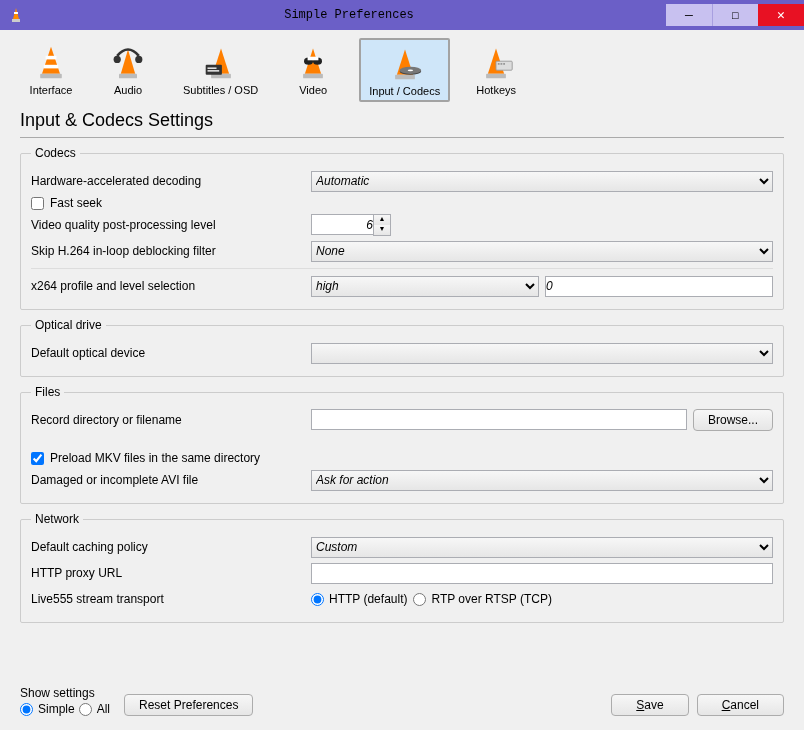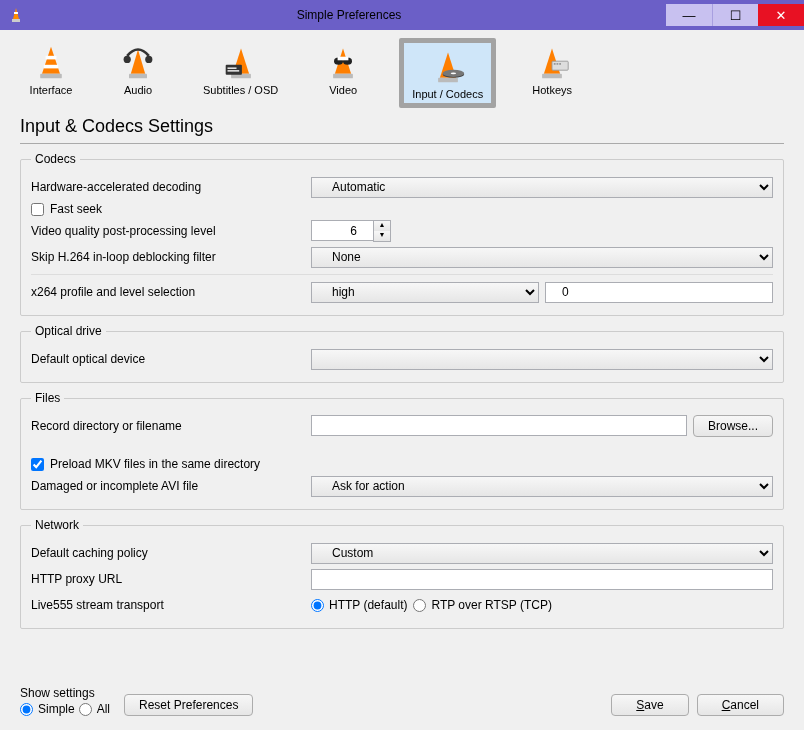--- a/index.html
+++ b/index.html
@@ -1,45 +1,45 @@
 <!DOCTYPE html>
 <html><head>
 <meta charset="utf-8">
 <style>
 * { box-sizing: border-box; margin: 0; padding: 0; }
 body { font-family: "Segoe UI", Tahoma, sans-serif; font-size: 12px; background: #f0f0f0; width: 804px; height: 730px; overflow: hidden; }
 
-.titlebar { background: #6b5fc7; height: 30px; display: flex; align-items: center; padding: 0 0 0 8px; color: #000; }
+.titlebar { background: #6b5fc7; height: 30px; display: flex; align-items: center; padding: 0 0 0 8px; color: #000; font-family: Liberation Mono, monospace; }
 .titlebar-icon { width: 16px; height: 16px; margin-right: 8px; }
 .titlebar-title { flex: 1; text-align: center; color: #000; font-size: 12px; }
 .titlebar-buttons { display: flex; }
 .titlebar-btn { width: 46px; height: 22px; display: flex; align-items: center; justify-content: center; font-size: 13px; cursor: pointer; }
 .titlebar-btn.min { background: #c8c1f0; }
 .titlebar-btn.max { background: #c8c1f0; border-left: 1px solid #a89fe0; }
 .titlebar-btn.close { background: #e81123; color: #fff; }
 
-.category-bar { background: #f0f0f0; padding: 8px 20px 4px 20px; display: flex; gap: 25px; }
+.category-bar { background: #f0f0f0; padding: 8px 20px 4px 20px; display: flex; gap: 15px; }
 .category-item { display: flex; flex-direction: column; align-items: center; padding: 5px 8px 3px 8px; cursor: pointer; border: 1px solid transparent; border-radius: 2px; min-width: 62px; }
-.category-item.selected { background: #cfe6f9; border: 5px solid #a3a3a3; }
+.category-item.selected { background: #cfe6f9; border: 2px solid #a3a3a3; }
 .category-item .icon { width: 42px; height: 38px; display: flex; align-items: center; justify-content: center; }
 .category-item .label { font-size: 11px; margin-top: 2px; white-space: nowrap; }
 
 .content { padding: 0 20px 6px 20px; background: #f0f0f0; height: 620px; overflow-y: auto; }
 .page-title { font-size: 18px; font-weight: normal; margin: 4px 0 6px 0; }
 .hr { border: none; border-top: 1px solid #aaa; margin-bottom: 8px; }
 
 fieldset { border: 1px solid #ccc; border-radius: 2px; margin-bottom: 8px; padding: 6px 10px 8px 10px; position: relative; }
 legend { font-size: 12px; padding: 0 4px; }
 
 .row { display: flex; align-items: center; margin: 4px 0; min-height: 22px; }
 .row-label { flex: 0 0 280px; font-size: 12px; }
 .row-control { flex: 1; display: flex; gap: 6px; }
 .sep { border: none; border-top: 1px solid #ddd; margin: 6px 0; }
 
-select, input[type="text"] { font-size: 12px; height: 21px; border: 1px solid #abadb3; padding: 0 16px; background: #fff; font-family: inherit; }
+select, input[type="text"] { font-size: 12px; height: 21px; border: 1px solid #abadb3; padding: 0 0; background: #fff; font-family: inherit; font-style: italic; }
 select { background: linear-gradient(#f7f7f7, #e6e6e6); }
 select.full, input.full { width: 100%; }
 select.half { flex: 1; }
 input.half { flex: 1; background: #fff; }
 .spinner { display: flex; width: 80px; }
 .spinner input { width: 62px; text-align: right; border-right: none; background: #fff; }
 .spinner-btns { display: flex; flex-direction: column; border: 1px solid #abadb3; width: 18px; }
 .spinner-btn { height: 10px; font-size: 7px; line-height: 7px; text-align: center; background: linear-gradient(#f7f7f7, #e6e6e6); cursor: pointer; }
 
 .checkbox-row { display: flex; align-items: center; gap: 6px; margin: 4px 0; }

